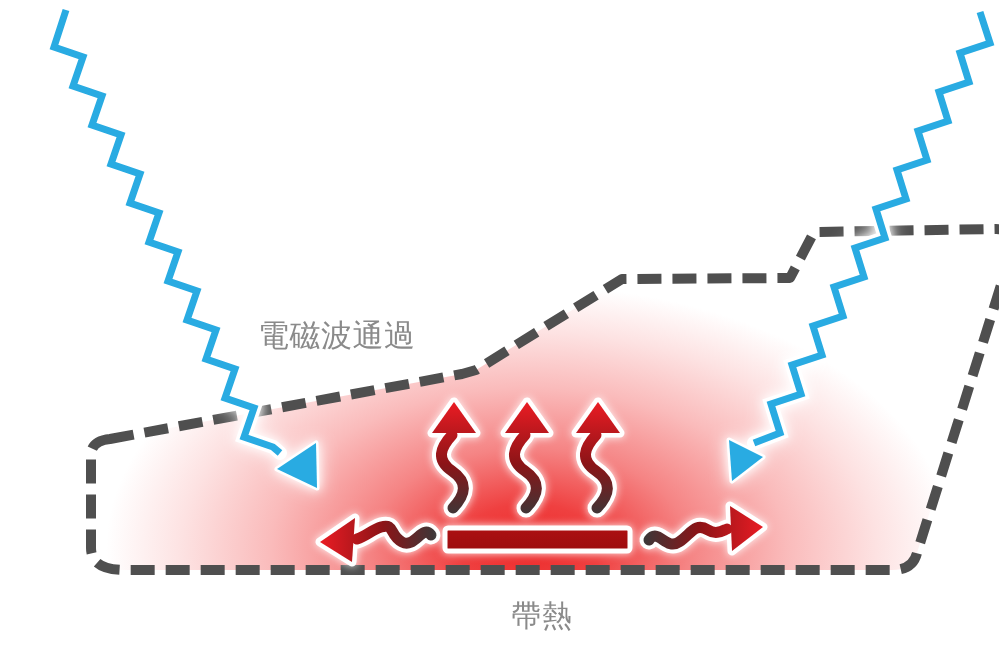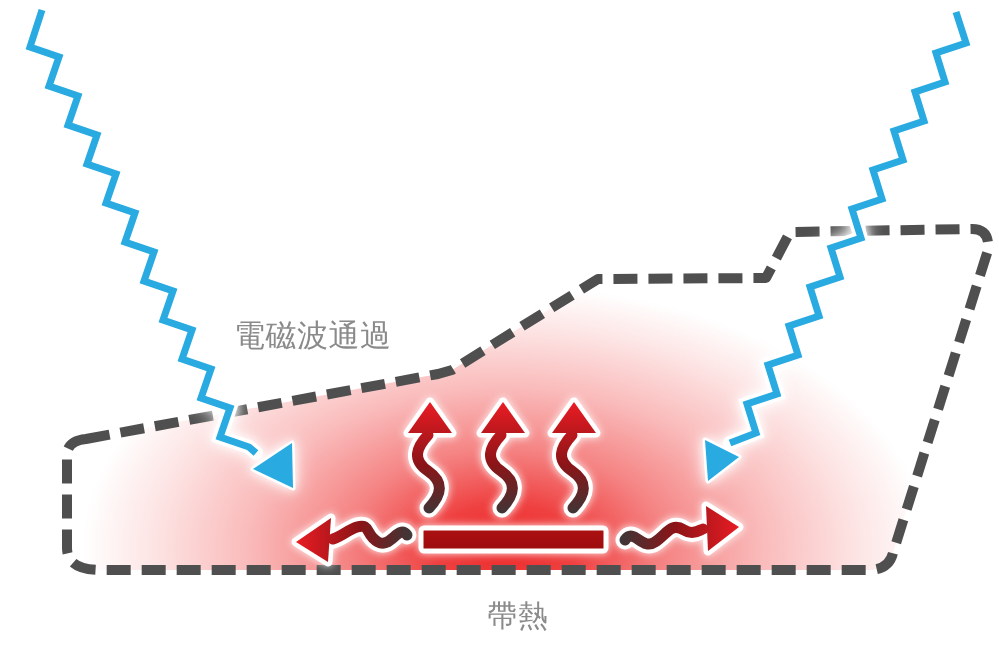--- a/index.html
+++ b/index.html
@@ -9,20 +9,21 @@
     height: 652px;
     overflow: hidden;
     background: #ffffff;
     font-family: "Liberation Sans", sans-serif;
   }
   .stage {
     position: relative;
     width: 827px;
     height: 652px;
     background: var(--background, #fff);
+    margin-left: 24px;
   }
   svg { display: block; }
   .glow-blue  { filter: drop-shadow(0 0 5px rgba(255,255,255,0.95)) drop-shadow(0 0 9px rgba(255,255,255,0.7)); }
   .glow-red   { filter: drop-shadow(0 0 4px rgba(255,255,255,0.9)); }
   .wave-line  { fill: none; stroke: var(--wave-blue, #29ABE2); stroke-width: 7; stroke-linejoin: miter; stroke-linecap: butt; }
   .wave-under { fill: none; stroke: #ffffff; stroke-width: 14; stroke-linejoin: miter; stroke-linecap: round; }
   .wave-head  { fill: var(--wave-blue, #29ABE2); stroke: #ffffff; stroke-width: 5; stroke-linejoin: round; paint-order: stroke; }
   .outline-dash { fill: none; stroke: var(--outline-gray, #4F4F4F); stroke-width: 10; stroke-dasharray: 24 11; stroke-linejoin: round; }
   .arrow-body-under { fill: none; stroke: #ffffff; stroke-width: 19; stroke-linecap: round; }
   .arrow-body { fill: none; stroke-width: 11; stroke-linecap: round; }

